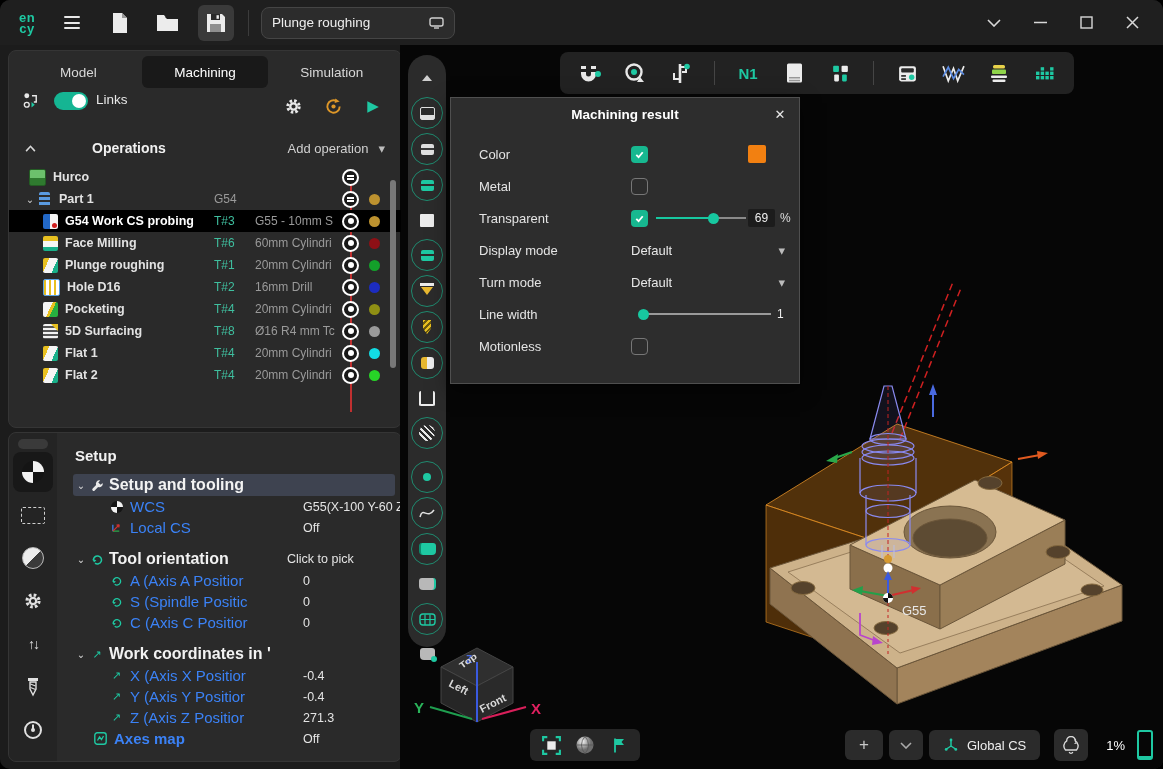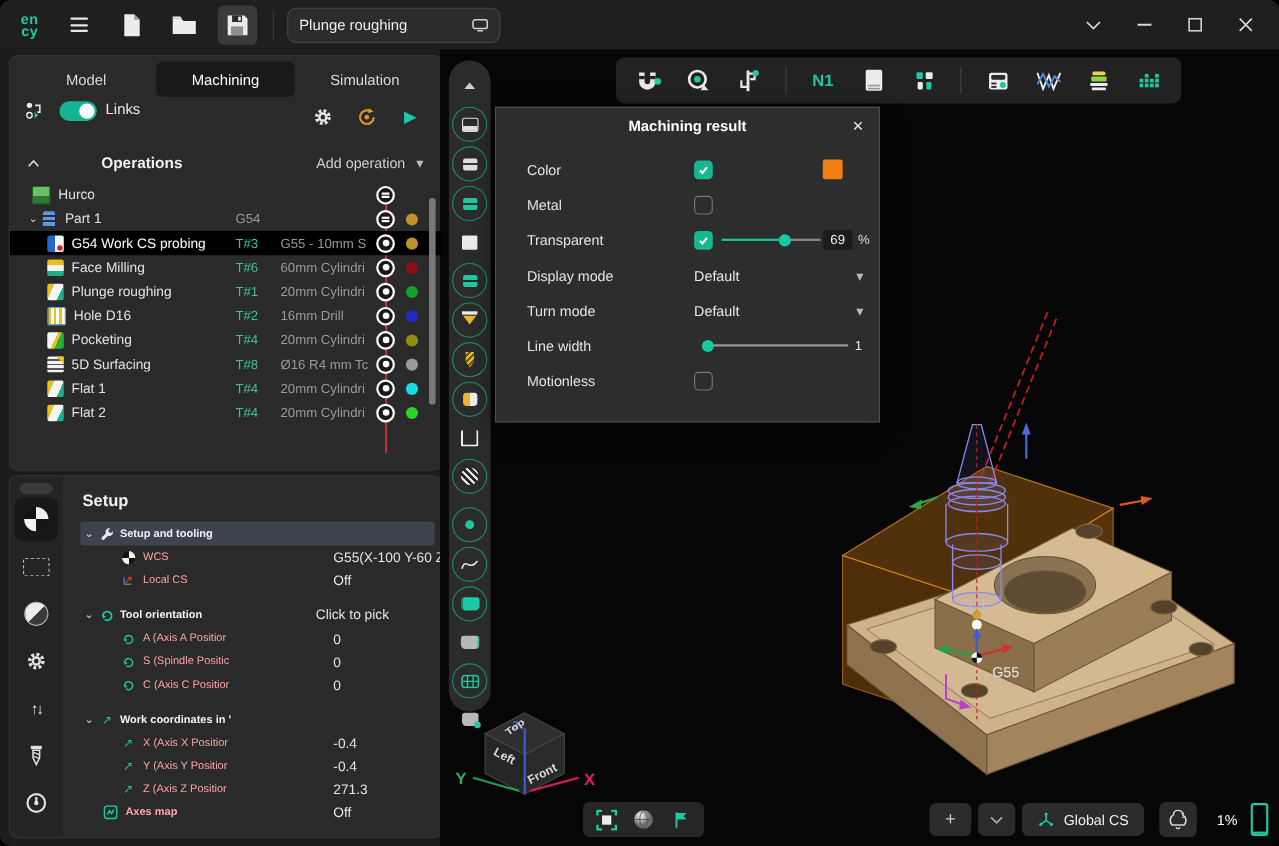--- a/index.html
+++ b/index.html
@@ -43,21 +43,21 @@
   .add-op .caret{color:#bdbdbd;margin-left:10px;}
 
   .tree{position:relative;margin-top:2px;height:252px;}
   .redline{position:absolute;left:341px;top:8px;width:2px;height:238px;background:#c03030;z-index:1;}
   .op-row{position:relative;height:22px;display:flex;align-items:center;font-size:12.5px;color:#e2e2e2;cursor:pointer;z-index:2;}
   .op-row.selected{background:#000;color:#fff;}
   .op-chev{width:14px;margin-left:14px;color:#cfcfcf;font-size:10px;text-align:center;}
   .op-row.lvl0 .op-chev{margin-left:6px;}
   .op-row.lvl2 .op-chev{margin-left:20px;}
   .op-ic{width:15px;height:15px;border-radius:2px;margin-right:7px;flex:none;}
-  .op-name{white-space:nowrap;overflow:hidden;}
+  .op-name{white-space:nowrap;overflow:hidden;font-weight:bold;}
   .op-t{position:absolute;left:205px;color:#3fbf9f;font-size:12px;}
   .row-part .op-t{color:#9a9a9a;}
   .op-tool{position:absolute;left:246px;width:92px;color:#9a9a9a;font-size:12px;white-space:nowrap;overflow:hidden;}
   .op-vis{position:absolute;left:333px;width:17px;height:17px;border:2px solid #fff;border-radius:50%;background:#181818;box-sizing:border-box;z-index:3;}
   .op-vis.dot::before{content:"";position:absolute;left:50%;top:50%;width:6px;height:6px;margin:-3px 0 0 -3px;border-radius:50%;background:#fff;}
   .op-vis.minus::before{content:"";position:absolute;left:3px;top:4.5px;width:7px;height:1.6px;background:#fff;}
   .op-vis.minus::after{content:"";position:absolute;left:3px;top:7.5px;width:7px;height:1.6px;background:#fff;}
   .op-dot{position:absolute;left:360px;width:11px;height:11px;border-radius:50%;}
   .tree-scroll{position:absolute;right:5px;top:14px;width:6px;height:188px;border-radius:3px;background:#787878;z-index:4;}
 
@@ -83,24 +83,24 @@
   .dashed-rect{width:22px;height:15px;border:1.4px dashed #cfcfcf;border-radius:2px;}
   .turbine{width:20px;height:20px;border-radius:50%;background:linear-gradient(135deg,#ededed 0 52%,#3a3a3a 52%);border:1px solid #bbb;}
   .updown{color:#e0e0e0;font-size:14px;letter-spacing:-2px;}
 
   .setup-body{position:absolute;left:48px;top:0;width:346px;height:100%;padding:10px 8px 0 16px;box-sizing:border-box;}
   .setup-title{color:#f2f2f2;font-weight:bold;font-size:15px;margin:4px 0 10px 2px;}
   .sec-row{display:flex;align-items:center;height:22px;border-radius:3px;margin-top:6px;cursor:pointer;}
   .sec-row.hl{background:#3e4350;}
   .sec-chev{width:16px;text-align:center;color:#d8d8d8;font-size:10px;}
   .sec-ic{width:16px;display:flex;justify-content:center;margin-right:4px;}
-  .sec-lbl{color:#f2f2f2;font-weight:bold;font-size:10px;white-space:nowrap;overflow:hidden;}
+  .sec-lbl{color:#f2f2f2;font-weight:bold;font-size:16px;white-space:nowrap;overflow:hidden;}
   .su-row{display:flex;align-items:center;height:21px;padding-left:36px;cursor:pointer;}
   .su-ic{width:15px;display:flex;justify-content:center;margin-right:6px;color:#1ec8a2;font-size:11px;}
-  .su-lbl{color:#fca5a5;font-size:10px;white-space:nowrap;overflow:hidden;width:118px;}
+  .su-lbl{color:#3b82f6;font-size:15px;white-space:nowrap;overflow:hidden;width:118px;}
   .su-lbl.bold{font-weight:bold;}
   .su-val{position:absolute;left:230px;color:#e4e4e4;font-size:12.5px;white-space:nowrap;}
   .setup-body .sec-row,.setup-body .su-row{position:relative;}
   .sec-val{position:absolute;left:214px;color:#e4e4e4;font-size:12.5px;font-weight:normal;}
 
   
   .viewport{position:absolute;left:400px;top:45px;right:0;bottom:0;background:#060606;overflow:hidden;}
   .scene{position:absolute;left:0;top:0;z-index:1;}
 
   .vtb{position:absolute;left:8px;top:10px;width:38px;height:592px;background:#2b2b2b;border-radius:19px;z-index:3;display:flex;flex-direction:column;align-items:center;padding-top:4px;box-sizing:border-box;}

